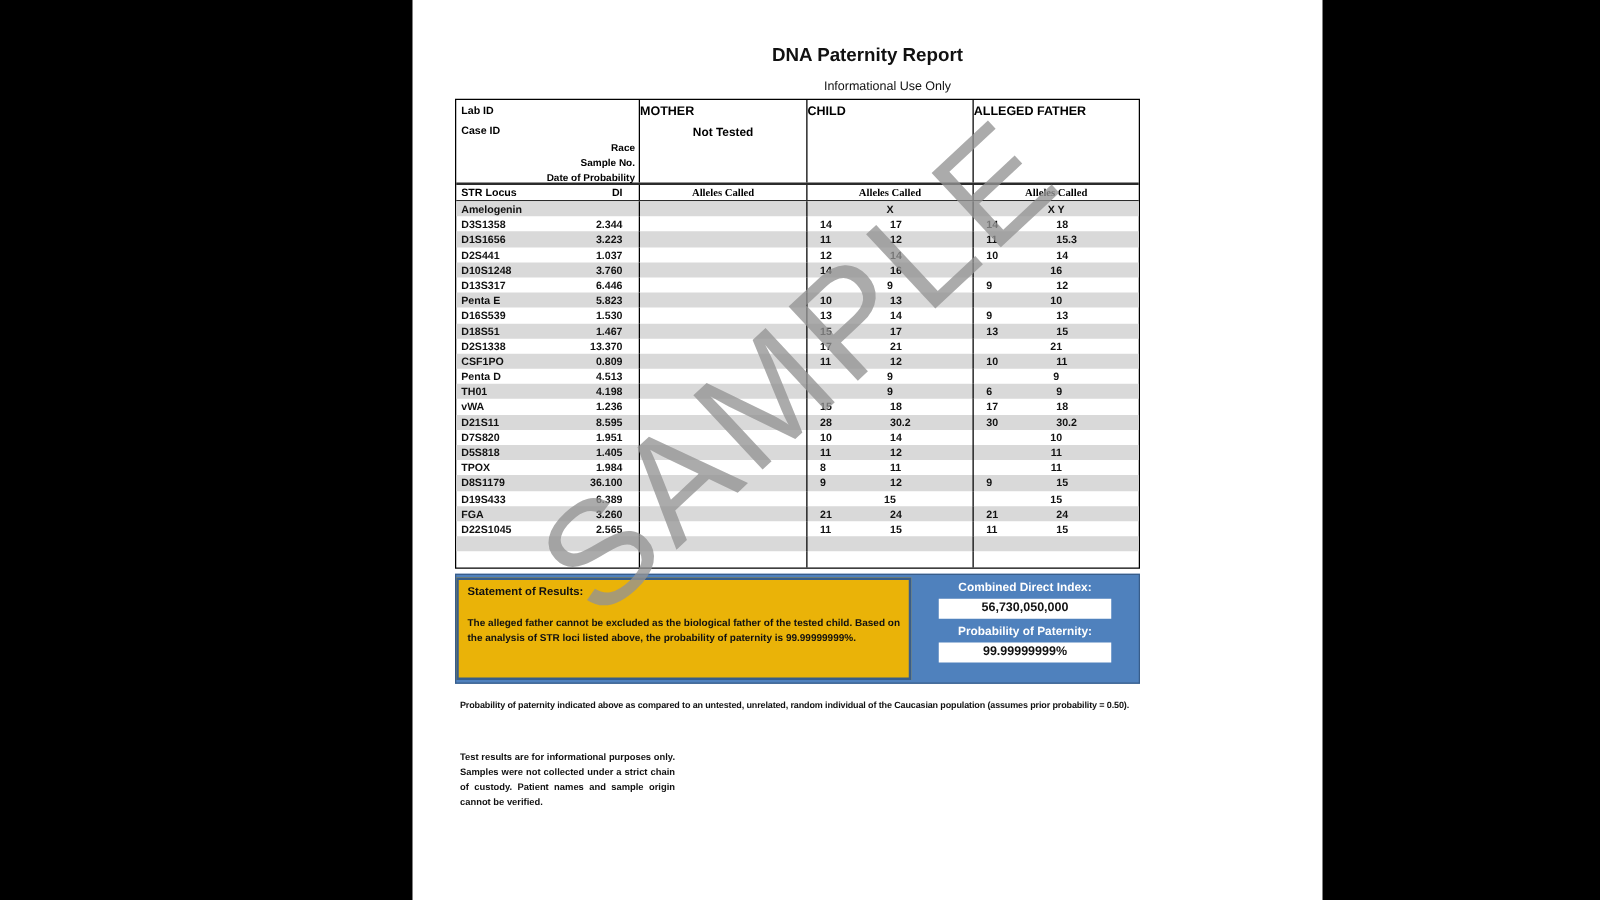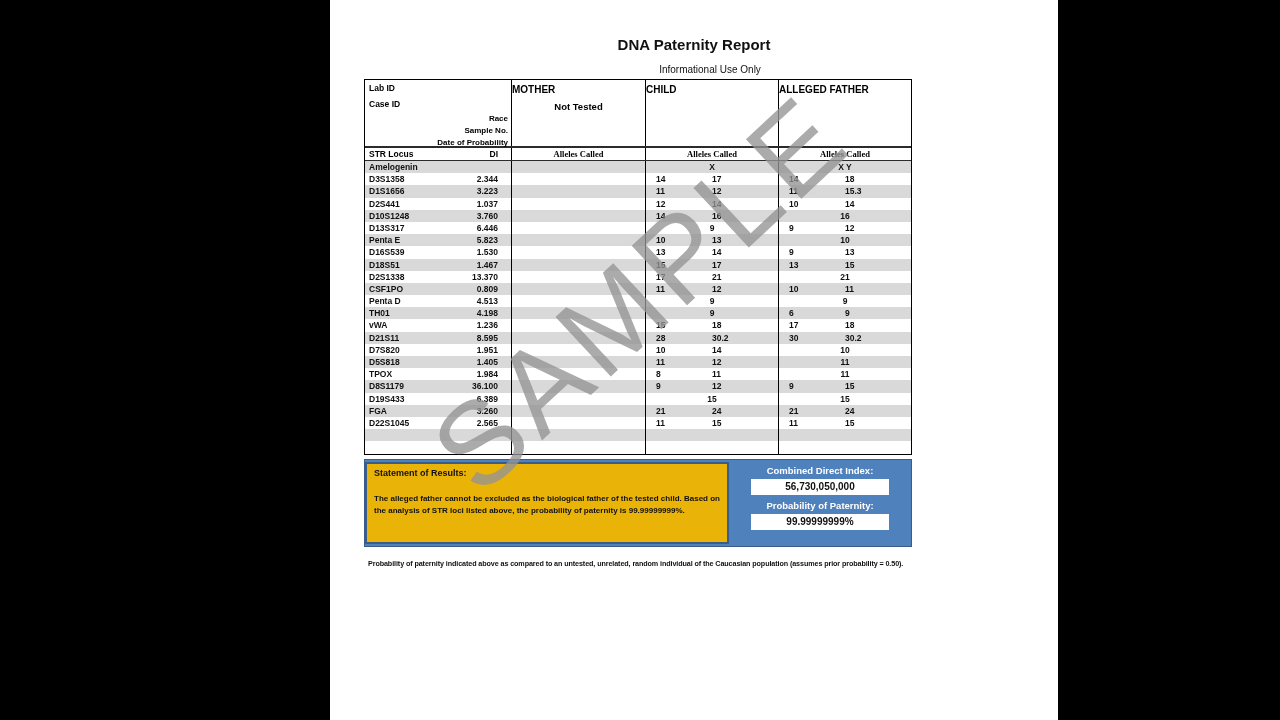--- a/index.html
+++ b/index.html
@@ -463,16 +463,17 @@
       </div>
       <div class="blue-right">
         <div class="blue-label">Combined Direct Index:</div>
         <div class="value-box">56,730,050,000</div>
         <div class="blue-label">Probability of Paternity:</div>
         <div class="value-box">99.99999999%</div>
       </div>
     </div>
 
     <div class="population-note">Probability of paternity indicated above as compared to an untested, unrelated, random individual of the Caucasian population (assumes prior probability = 0.50).</div>
+    <div class="footer-left">Test results are for informational purposes only. Samples were not collected under a strict chain of custody. Patient names and sample origin cannot be verified.</div>
 
     <div class="watermark">SAMPLE</div>
   </div>
 </div>
 
 </body></html>

